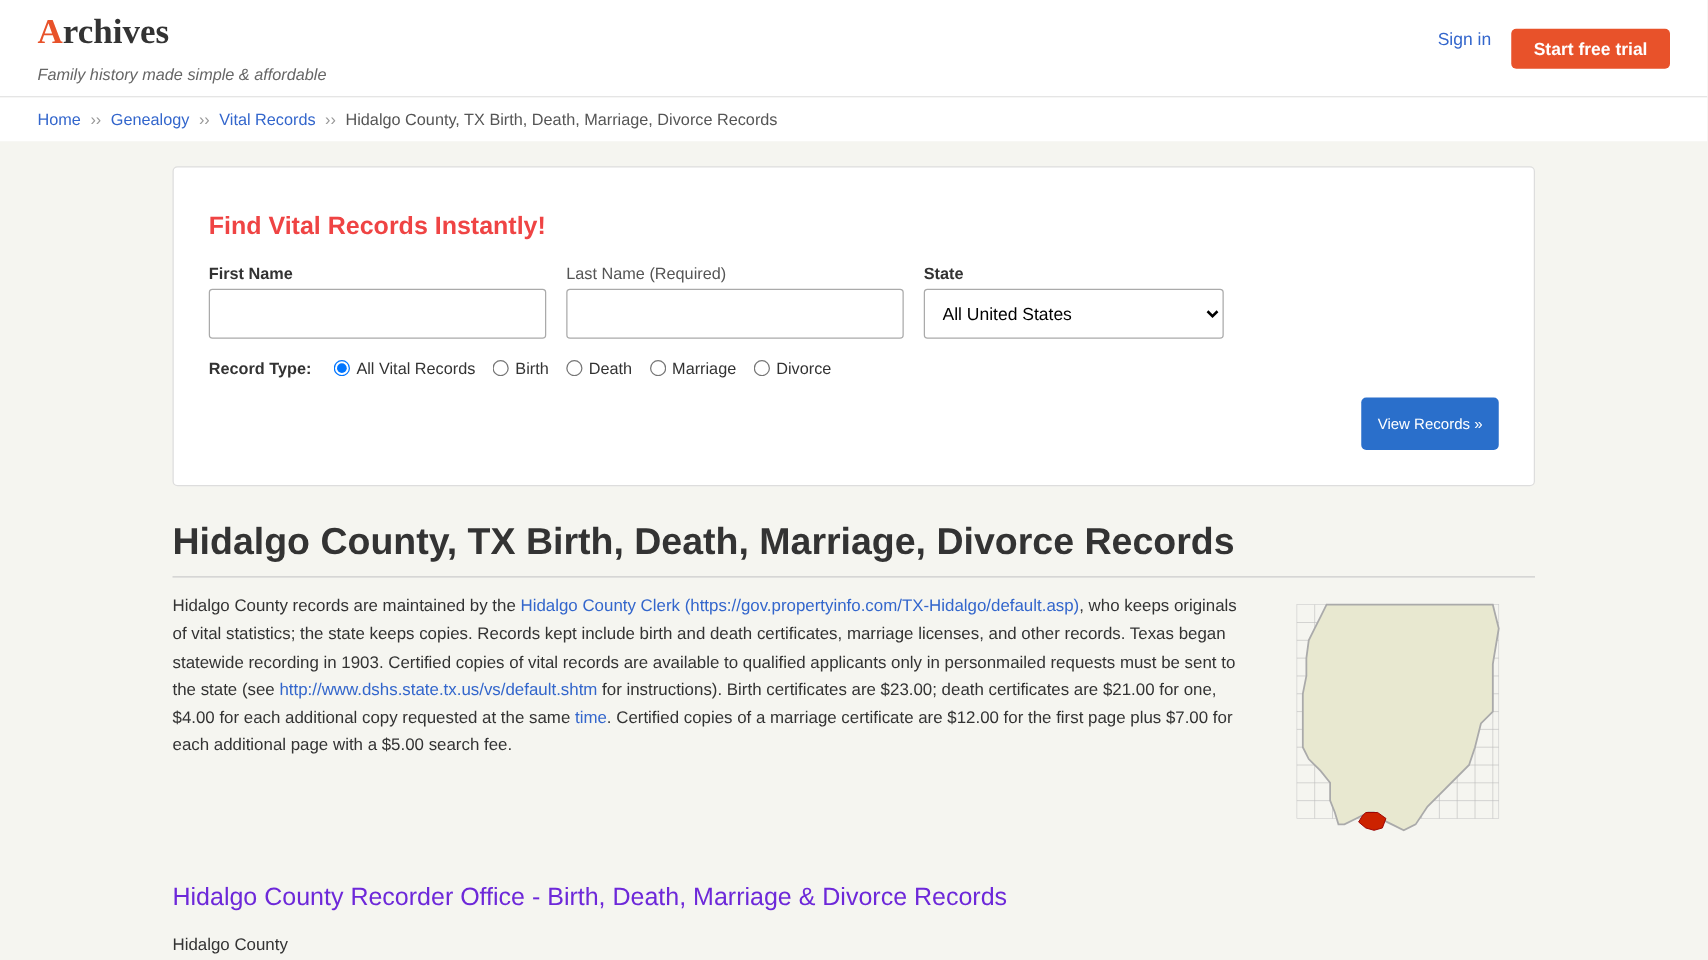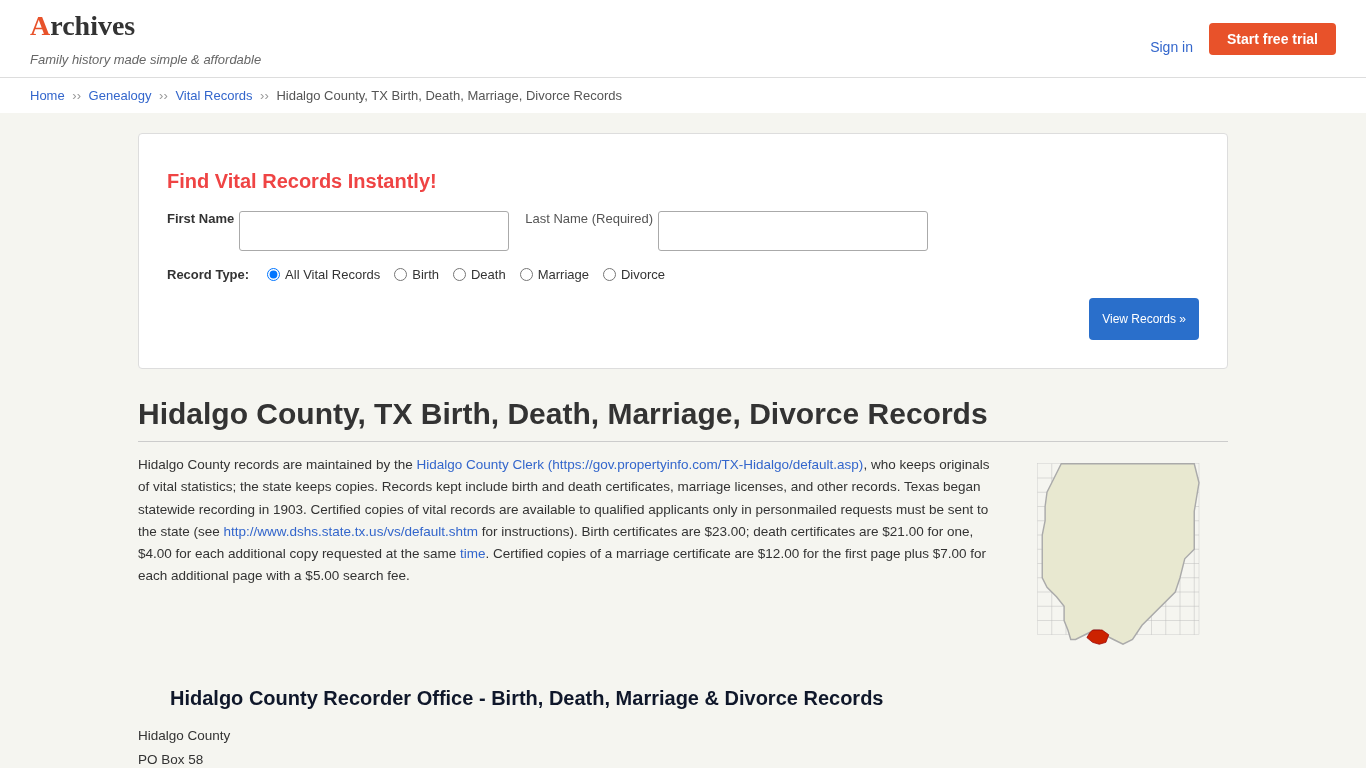--- a/index.html
+++ b/index.html
@@ -29,21 +29,21 @@
     .logo-archives span {
       color: #e8522a;
     }
     .tagline {
       font-size: 13px;
       color: #666;
       font-style: italic;
     }
     .header-right {
       display: flex;
-      align-items: flex-end;
+      align-items: flex-start;
       gap: 16px;
     }
     .sign-in-link {
       color: #3366cc;
       text-decoration: none;
       font-size: 14px;
     }
     .start-trial-btn {
       background: #e8522a;
       color: #fff;
@@ -97,21 +97,21 @@
       margin-top: 12px;
     }
     .search-fields {
       display: flex;
       gap: 16px;
       margin-bottom: 16px;
       align-items: flex-end;
     }
     .field-group {
       display: flex;
-      flex-direction: row;
+      flex-direction: column;
       gap: 5px;
     }
     .field-group label {
       font-size: 13px;
       font-weight: bold;
       color: #333;
     }
     .field-group label span {
       font-weight: normal;
       color: #555;
@@ -196,24 +196,23 @@
       text-decoration: none;
     }
     .texas-map {
       width: 200px;
       flex-shrink: 0;
     }
 
     
     .section-title {
       font-size: 20px;
-      font-weight: bold;
-      color: #0f172a;
+      font-weight: normal;
+      color: #6d28d9;
       margin-bottom: 14px;
-      margin-left: 32px;
     }
 
     
     .office-info {
       font-size: 13.5px;
       line-height: 1.8;
       color: #333;
     }
     .office-info .office-name {
       font-weight: normal;
@@ -252,20 +251,30 @@
     <div class="search-fields">
       <div class="field-group">
         <label>First Name</label>
         <input type="text" style="">
       </div>
       <div class="field-group">
         <label>
           <span>Last Name</span> <span style="font-weight:normal;color:#555;">(Required)</span>
         </label>
         <input type="text" style="">
+      </div>
+      <div class="field-group">
+        <label>State</label>
+        <select>
+          <option>All United States</option>
+          <option>Alabama</option>
+          <option>Alaska</option>
+          <option>Arizona</option>
+          <option>Texas</option>
+        </select>
       </div>
     </div>
 
     <div class="record-type-row">
       <label>Record Type:</label>
       <div class="radio-option">
         <input type="radio" name="record_type" checked="" style="">
         <span>All Vital Records</span>
       </div>
       <div class="radio-option">

